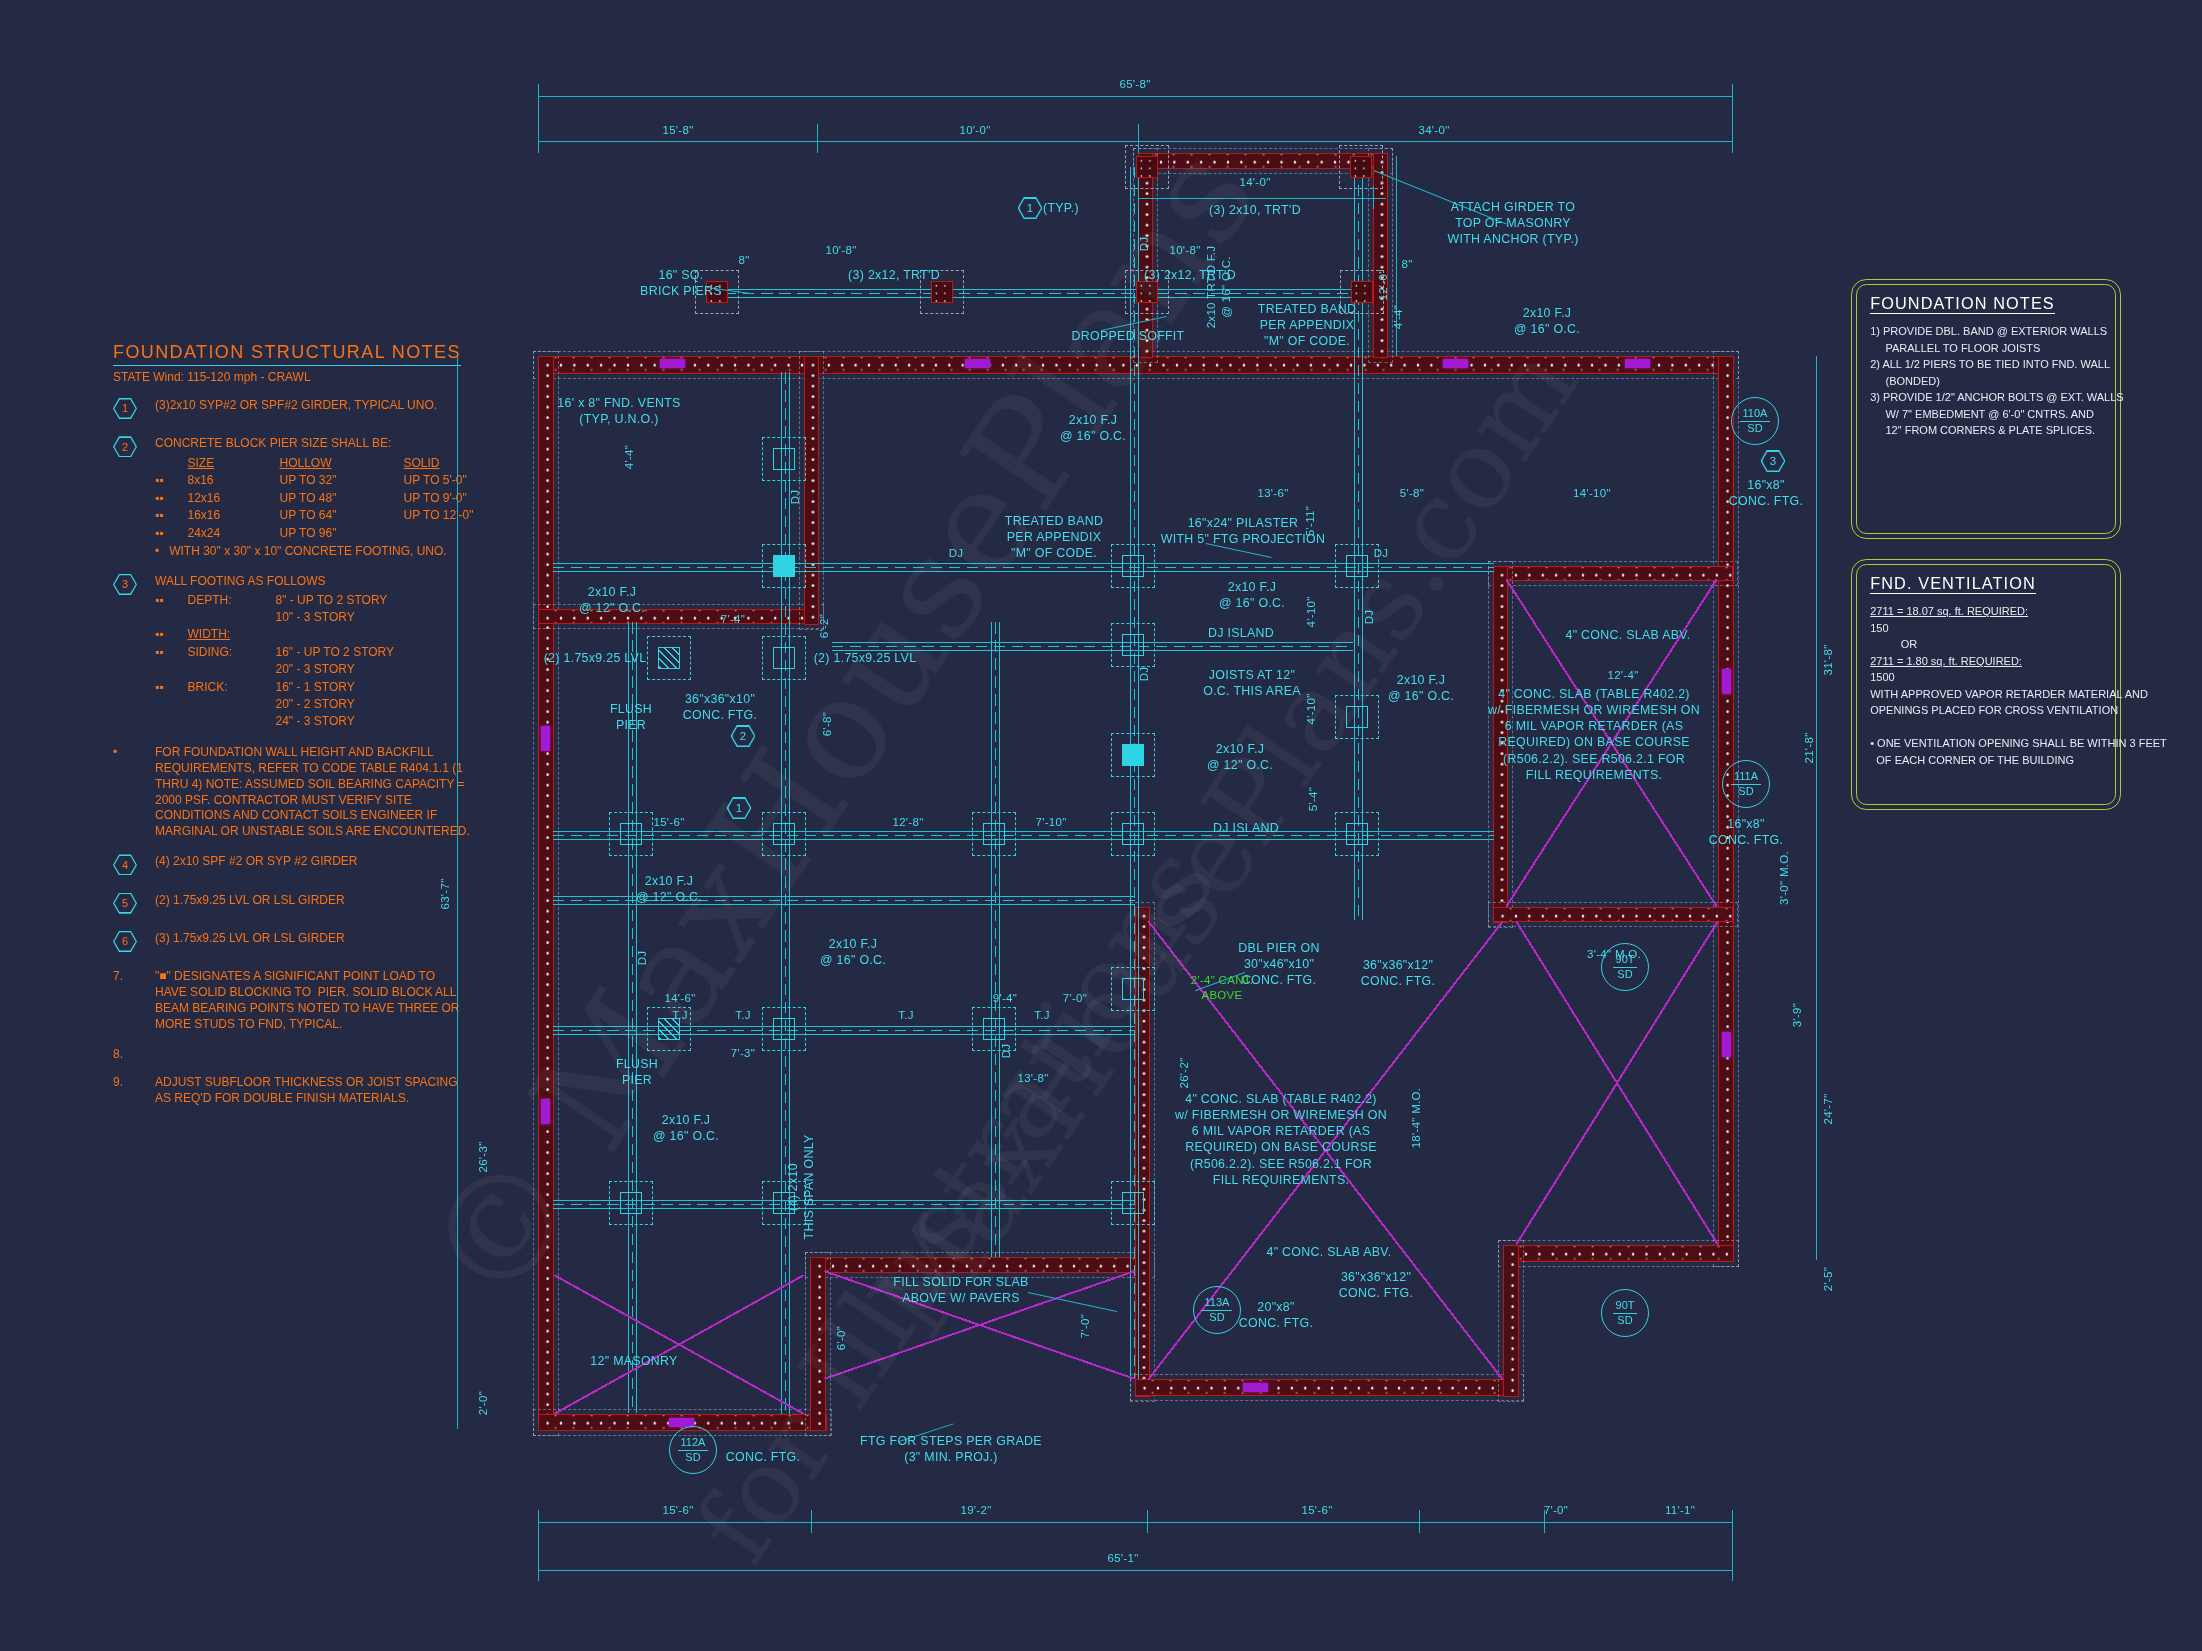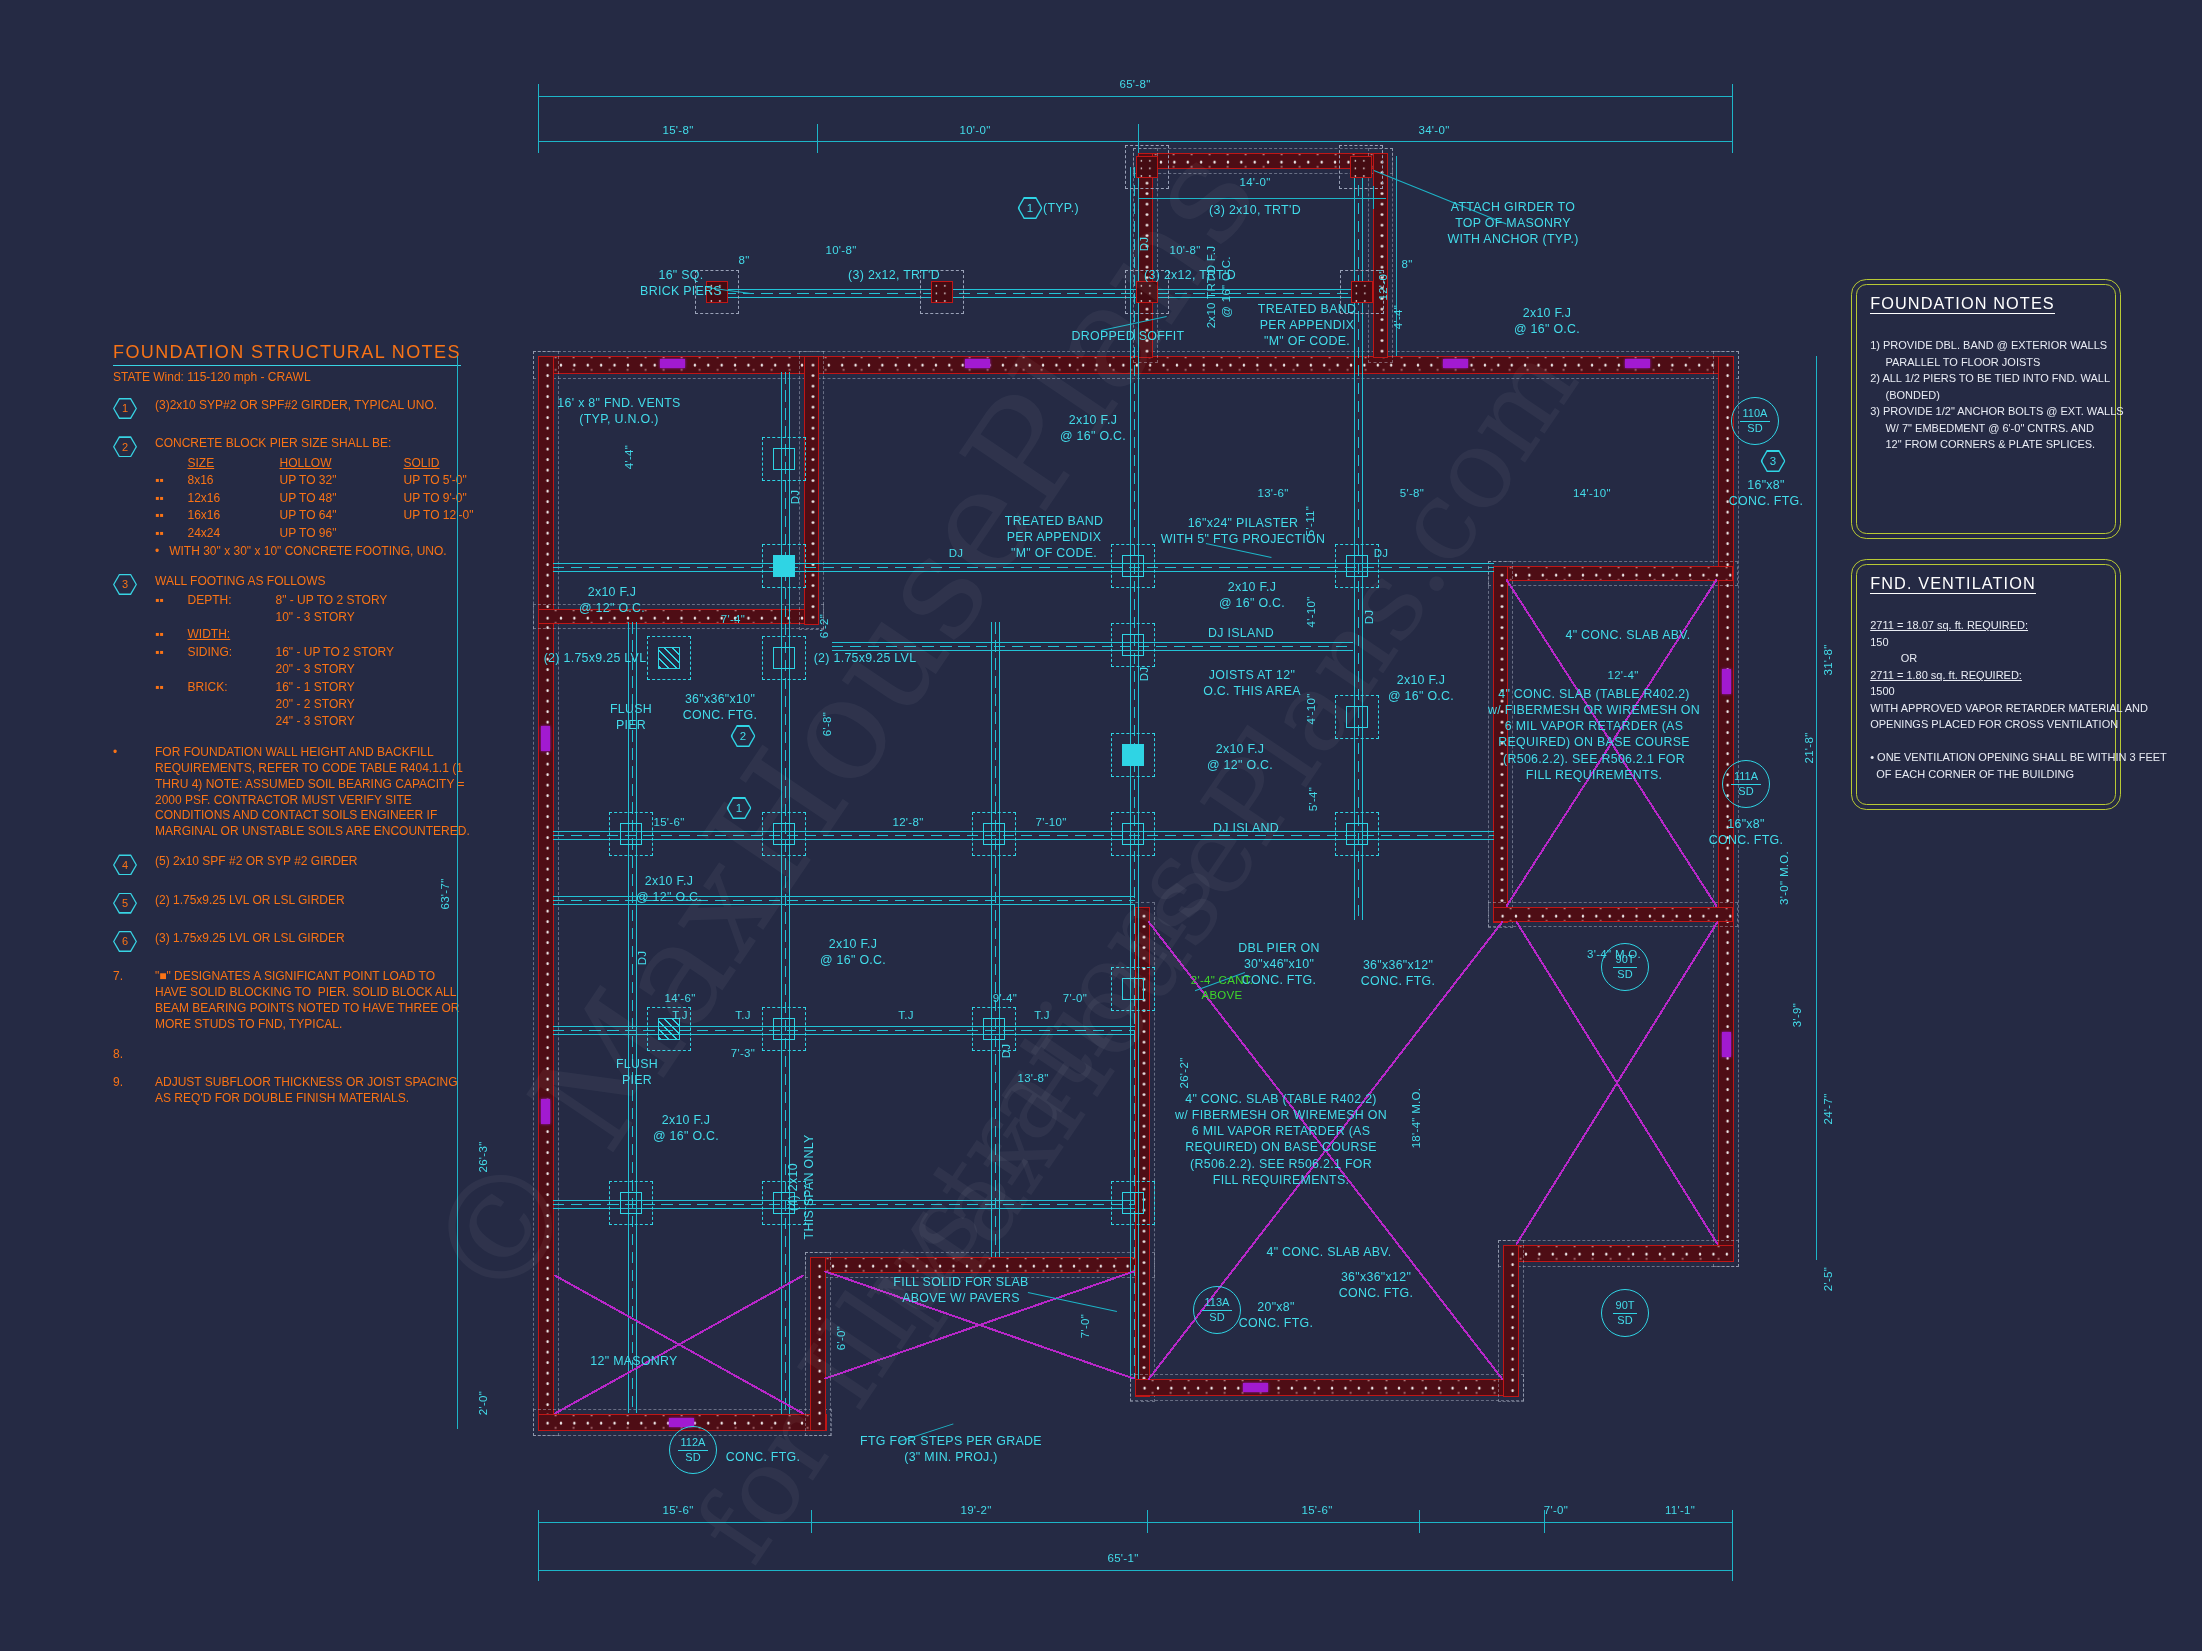--- a/index.html
+++ b/index.html
@@ -73,21 +73,21 @@
   .hexm i{position:absolute;inset:0;z-index:1;font-style:normal;font-size:11px;
        display:flex;align-items:center;justify-content:center;}
   .ptab{display:grid;grid-template-columns:32.5px 92px 124px 124px;line-height:1.45;}
   .ptab .hd{text-decoration:underline;}
   .sub3{display:grid;grid-template-columns:32.5px 88px auto;line-height:1.45;}
   .u{text-decoration:underline;}
   
   .ybox{position:absolute;border:1.4px solid #b9c934;border-radius:15.3px;padding:3.8px;}
   .ybox .in{border:1px solid #b9c934;border-radius:10.5px;padding:9.6px 13.4px;height:100%;box-sizing:border-box;}
   .ybox .bt{font-size:16.3px;color:#fff;letter-spacing:1.1px;border-bottom:1px solid #fff;
-       display:inline-block;margin-bottom:23px;}
+       display:inline-block;margin-bottom:9px;}
   .ybox .bl{color:#e9ecf4;font-size:11px;line-height:1.5;white-space:pre;}
   
   .pt{position:absolute;left:1714px;top:1513px;color:#cb2fd8;}
   .pt .t{font-size:35px;letter-spacing:1.9px;border-bottom:1.9px solid #cb2fd8;padding-bottom:1.9px;}
   .pt .s{font-size:11.5px;margin-top:3.8px;letter-spacing:0.5px;}
 </style>
 </head>
 <body>
 
 <div id="stage">
@@ -109,21 +109,21 @@
           <div class="bd"><div>WALL FOOTING AS FOLLOWS</div><div class="sub3" style="margin-top: 1.9px;"><div>▪▪</div><div>DEPTH:</div><div>8" - UP TO 2 STORY</div><div></div><div></div><div>10" - 3 STORY</div><div>▪▪</div><div class="u">WIDTH:</div><div></div><div>▪▪</div><div>SIDING:</div><div>16" - UP TO 2 STORY</div><div></div><div></div><div>20" - 3 STORY</div><div>▪▪</div><div>BRICK:</div><div>16" - 1 STORY</div><div></div><div></div><div>20" - 2 STORY</div><div></div><div></div><div>24" - 3 STORY</div></div></div>
         </div>
         <div class="sect">
           <div class="mk">
             <div>•</div>
           </div>
           <div class="bd"><div>FOR FOUNDATION WALL HEIGHT AND BACKFILL</div><div>REQUIREMENTS, REFER TO CODE TABLE R404.1.1 (1</div><div>THRU 4) NOTE: ASSUMED SOIL BEARING CAPACITY =</div><div>2000 PSF. CONTRACTOR MUST VERIFY SITE</div><div>CONDITIONS AND CONTACT SOILS ENGINEER IF</div><div>MARGINAL OR UNSTABLE SOILS ARE ENCOUNTERED.</div></div>
         </div>
         <div class="sect">
           <div class="mk"><div class="hexm"><i>4</i></div></div>
-          <div class="bd"><div>(5) 2x10 SPF #2 OR SYP #2 GIRDER</div></div>
+          <div class="bd"><div>(4) 2x10 SPF #2 OR SYP #2 GIRDER</div></div>
         </div>
         <div class="sect">
           <div class="mk"><div class="hexm"><i>5</i></div></div>
           <div class="bd"><div>(2) 1.75x9.25 LVL OR LSL GIRDER</div></div>
         </div>
         <div class="sect">
           <div class="mk"><div class="hexm"><i>6</i></div></div>
           <div class="bd"><div>(3) 1.75x9.25 LVL OR LSL GIRDER</div></div>
         </div>
         <div class="sect">

